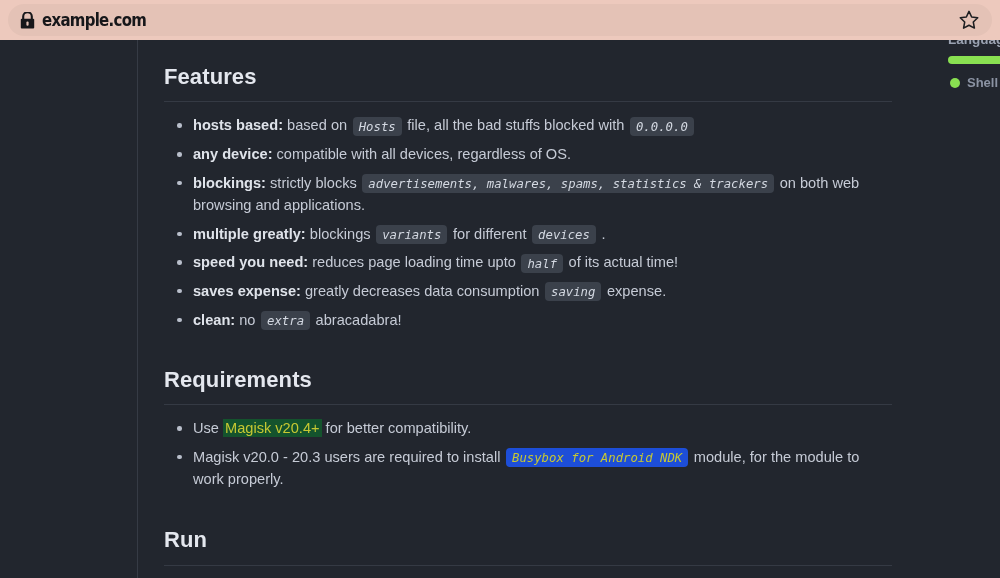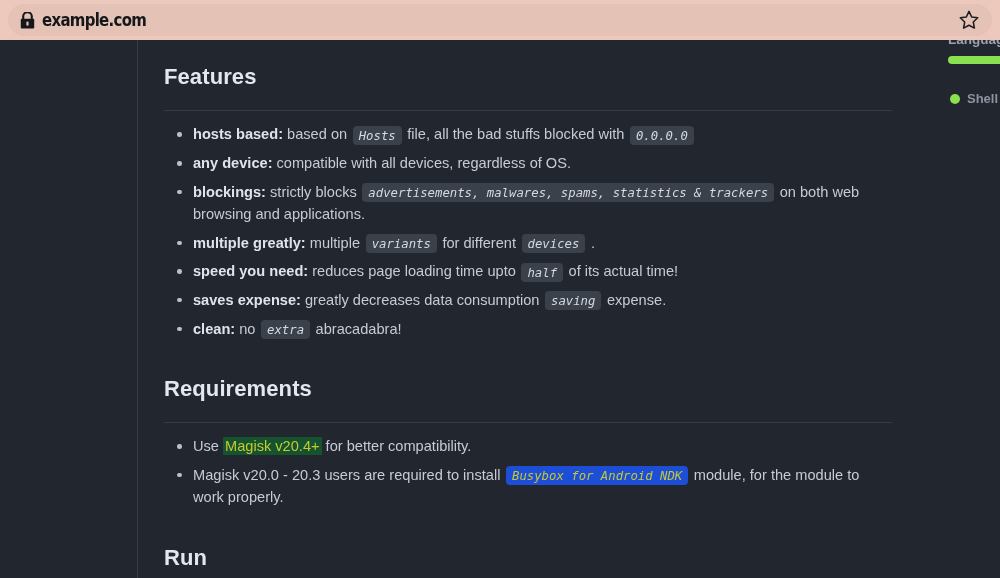--- a/index.html
+++ b/index.html
@@ -77,21 +77,21 @@
     color: #c6cbd6;
     font-size: 14.6px;
     line-height: 1.52;
   }
 
   .section-heading {
     font-size: 22px;
     font-weight: bold;
     color: #e4e7ee;
     margin: 0;
-    padding-bottom: 17px;
+    padding-bottom: 8px;
     border-bottom: 1px solid #353a44;
     letter-spacing: 0.1px;
   }
   #features-heading   { margin-top: 20px; }
   #requirements-heading { margin-top: 32px; }
   #run-heading        { margin-top: 33px; }
 
   ul.bullets {
     list-style: none;
     margin: 12px 0 0 0;
@@ -154,21 +154,21 @@
   }
   #language-bar {
     position: absolute;
     left: 8px; top: 16px;
     width: 80px; height: 8px;
     border-radius: 4px;
     background: #89e051;
   }
   #language-legend {
     position: absolute;
-    left: 10px; top: 51px;
+    left: 10px; top: 35px;
     display: flex;
     align-items: center;
     white-space: nowrap;
   }
   #language-dot {
     width: 10px; height: 10px;
     border-radius: 50%;
     background: #89e051;
     margin-right: 7px;
     flex: 0 0 auto;
@@ -200,21 +200,21 @@
 
   <div id="left-gutter"></div>
 
   <div id="readme">
 
     <h2 class="section-heading" id="features-heading">Features</h2>
     <ul class="bullets" id="features-list">
         <li><b>hosts based:</b><span> based on </span><code class="chip">Hosts</code><span> file, all the bad stuffs blocked with </span><code class="chip">0.0.0.0</code></li>
         <li><b>any device:</b><span> compatible with all devices, regardless of OS.</span></li>
         <li><b>blockings:</b><span> strictly blocks </span><code class="chip">advertisements, malwares, spams, statistics &amp; trackers</code><span> on both web browsing and applications.</span></li>
-        <li><b>multiple greatly:</b><span> multiple </span><code class="chip">variants</code><span> for different </span><code class="chip">devices</code><span> .</span></li>
+        <li><b>multiple greatly:</b><span> blockings </span><code class="chip">variants</code><span> for different </span><code class="chip">devices</code><span> .</span></li>
         <li><b>speed you need:</b><span> reduces page loading time upto </span><code class="chip">half</code><span> of its actual time!</span></li>
         <li><b>saves expense:</b><span> greatly decreases data consumption </span><code class="chip">saving</code><span> expense.</span></li>
         <li><b>clean:</b><span> no </span><code class="chip">extra</code><span> abracadabra!</span></li>
       </ul>
 
     <h2 class="section-heading" id="requirements-heading">Requirements</h2>
     <ul class="bullets" id="requirements-list">
         <li><span>Use </span><a class="hl">Magisk v20.4+</a><span> for better compatibility.</span></li>
         <li><span>Magisk v20.0 - 20.3 users are required to install </span><code class="chip hl">Busybox for Android NDK</code><span> module, for the module to work properly.</span></li>
       </ul>

